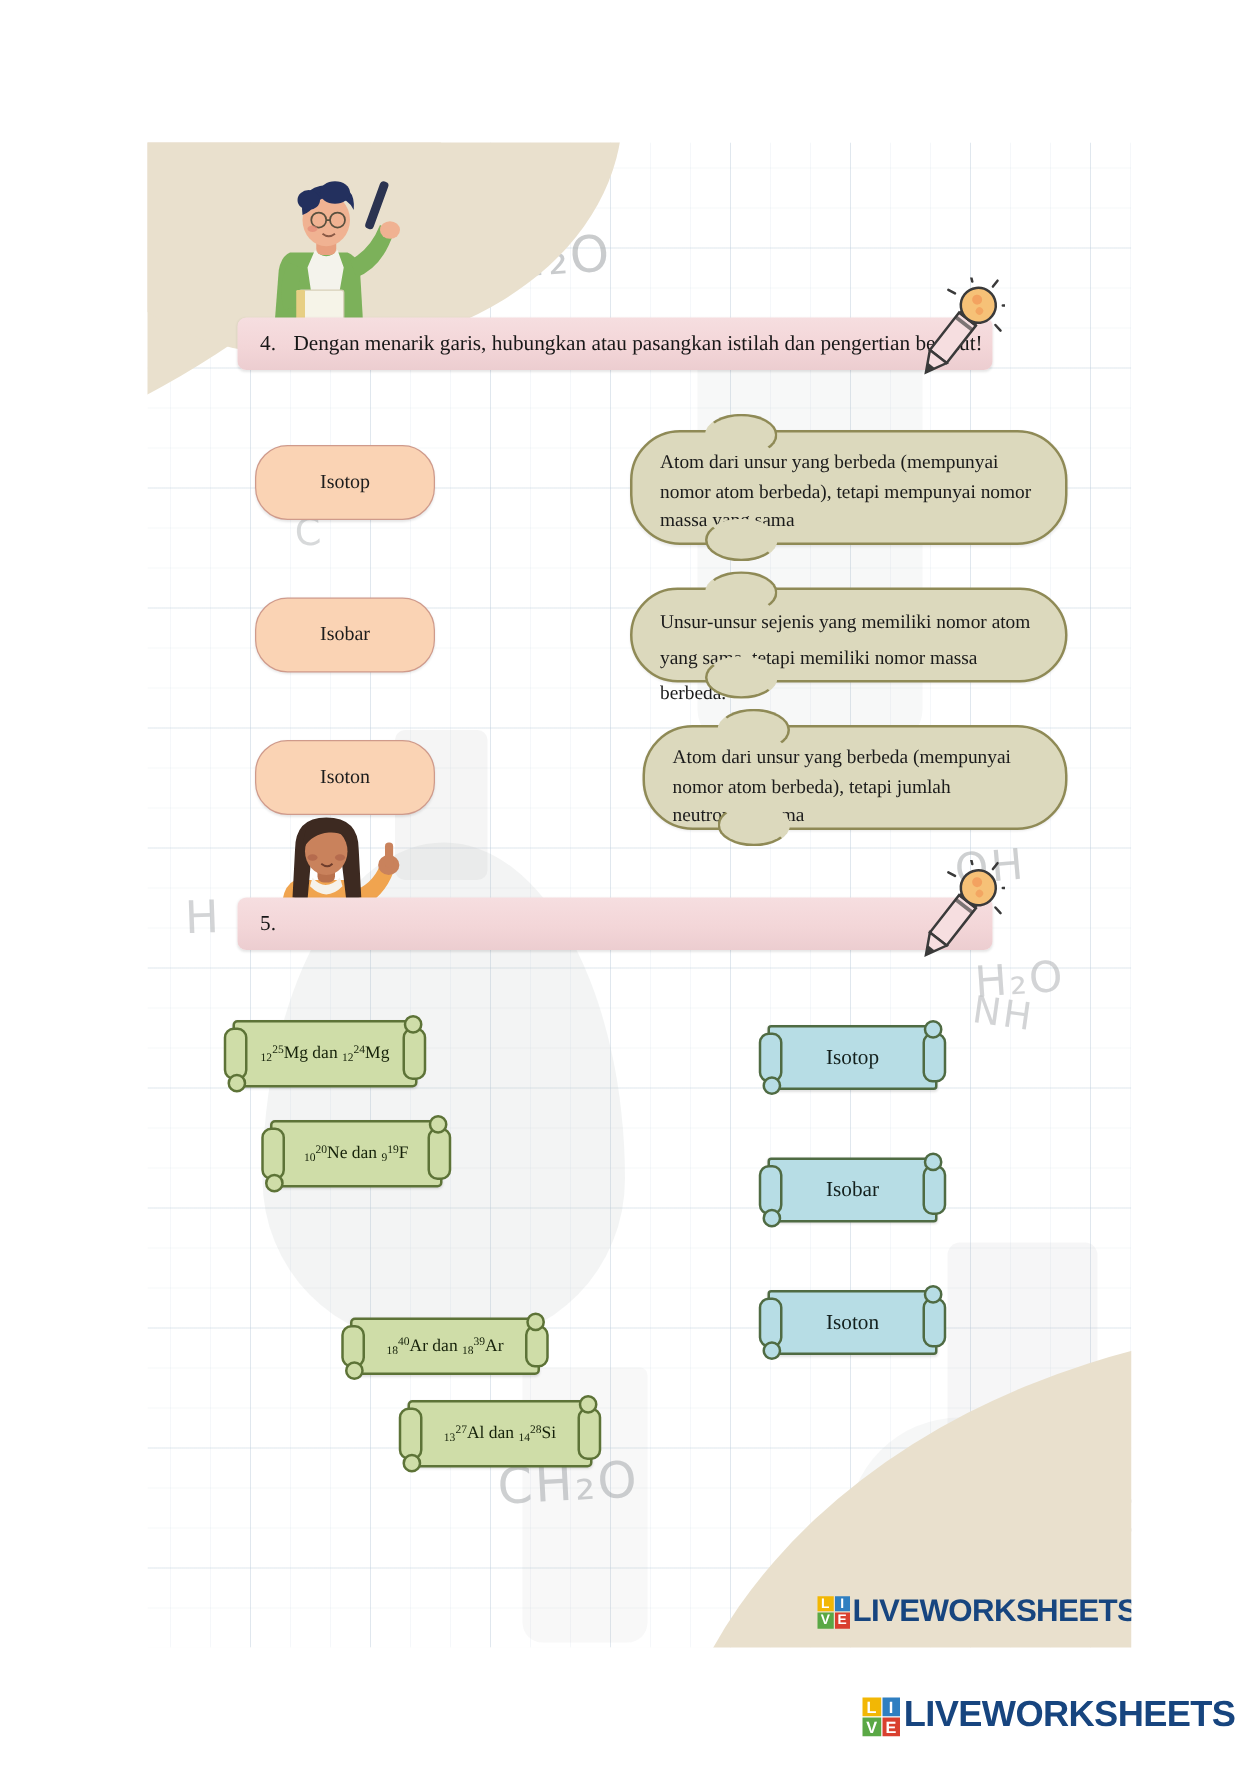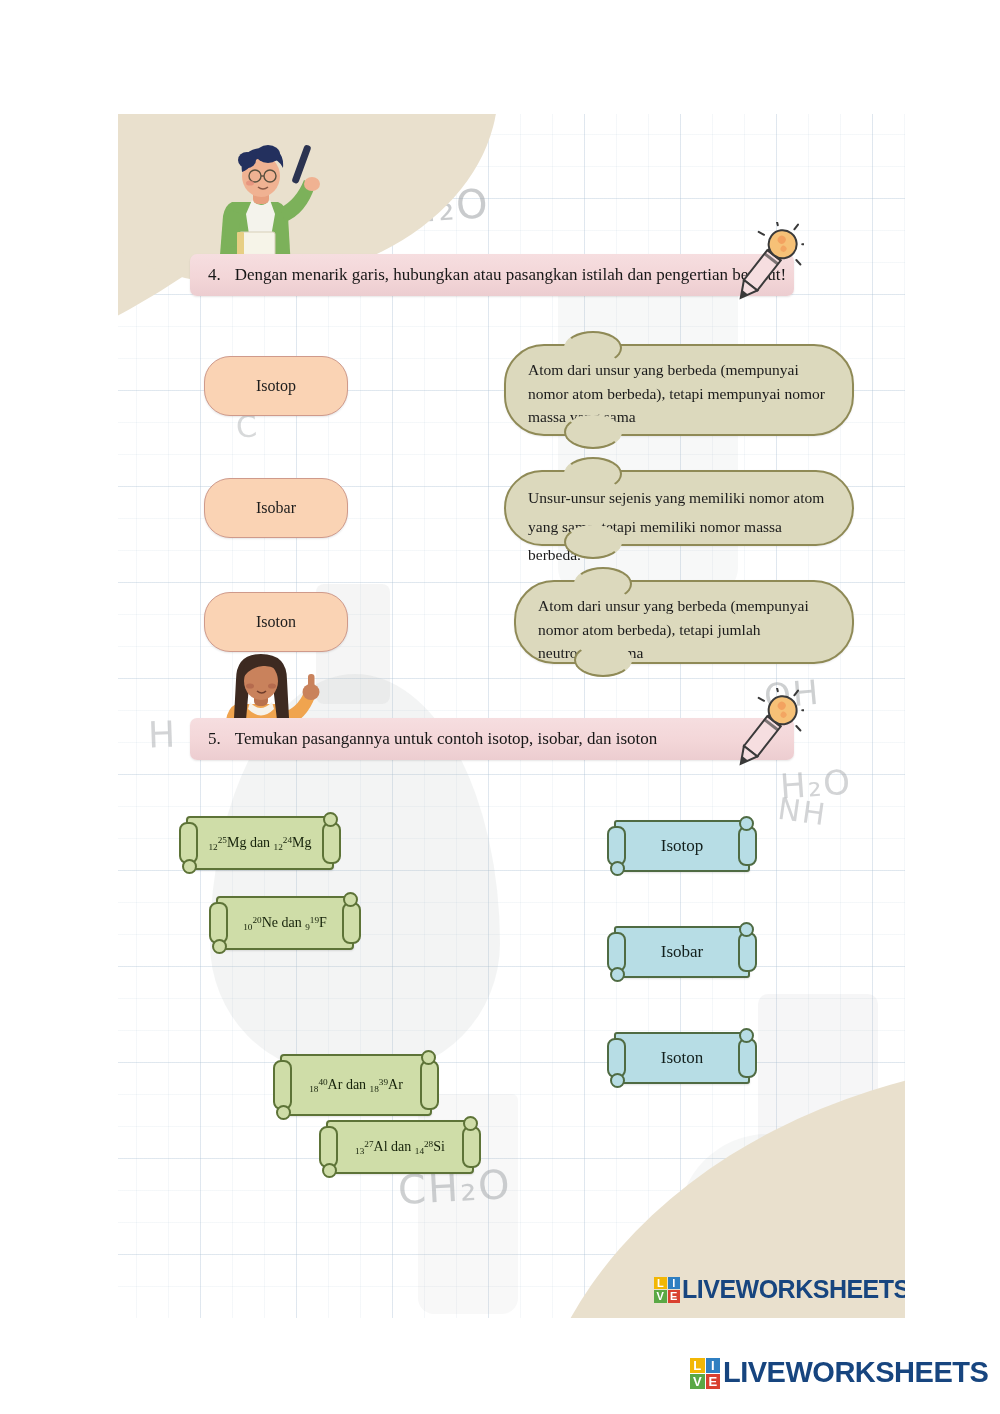--- a/index.html
+++ b/index.html
@@ -366,21 +366,20 @@
 
     <path d="M33 30 q-2 -22 18 -23 q21 -1 21 21 q-6 -11 -19 -10 q-13 1 -20 12 z" fill="#3d2a21"></path>
 
     <ellipse cx="40" cy="38" rx="4" ry="2.6" fill="#a85c45" opacity=".6"></ellipse>
     <ellipse cx="62" cy="38" rx="4" ry="2.6" fill="#a85c45" opacity=".6"></ellipse>
     <path d="M47 43 q5 4 9 0" stroke="#6e3d2c" stroke-width="1.5" fill="none"></path>
   </svg>
 
   <div class="q-banner" style="left:72px; top:604px; width:604px;">
     <span class="q-num">5.</span>
-    <span class="q-text">Temukan pasangannya untuk contoh isotop, isobar, dan isoton</span>
   </div>
 
   <svg class="bulb-pencil" style="left:608px;top:574px;" viewBox="0 0 78 88">
     <g transform="rotate(38 39 44)">
       <rect x="31" y="30" width="17" height="38" fill="#f6dee0" stroke="#3a3a3a" stroke-width="2"></rect>
       <rect x="31" y="26" width="17" height="5" fill="#3a3a3a"></rect>
       <rect x="31" y="33" width="17" height="3" fill="#3a3a3a" opacity=".65"></rect>
       <path d="M31 68 l8.5 16 l8.5 -16 z" fill="#f6dee0" stroke="#3a3a3a" stroke-width="2"></path>
       <path d="M35.5 77 l4 7 l4 -7 z" fill="#3a3a3a"></path>
       <circle cx="39.5" cy="16" r="14" fill="#f6c177" stroke="#3a3a3a" stroke-width="2"></circle>
@@ -414,21 +413,21 @@
     <div class="curl" style="left:-6px;bottom:-6px;"></div>
     <div class="curl" style="right:-6px;top:-6px;"></div>
     <span class="txt">
       <sub>10</sub><sup>20</sup><span>Ne</span>
       <span>dan</span>
       <sub>9</sub><sup>19</sup><span>F</span>
     </span>
   </div>
 
 
-  <div class="scroll-card" style="left:162px; top:940px; width:152px; height:62px;">
+  <div class="scroll-card" style="left:162px; top:940px; width:152px; height:46px;">
     <div class="roll-l"></div>
       <div class="roll-r"></div>
     <div class="curl" style="left:-6px;bottom:-6px;"></div>
     <div class="curl" style="right:-6px;top:-6px;"></div>
     <span class="txt">
       <sub>18</sub><sup>40</sup><span>Ar</span>
       <span>dan</span>
       <sub>18</sub><sup>39</sup><span>Ar</span>
     </span>
   </div>

